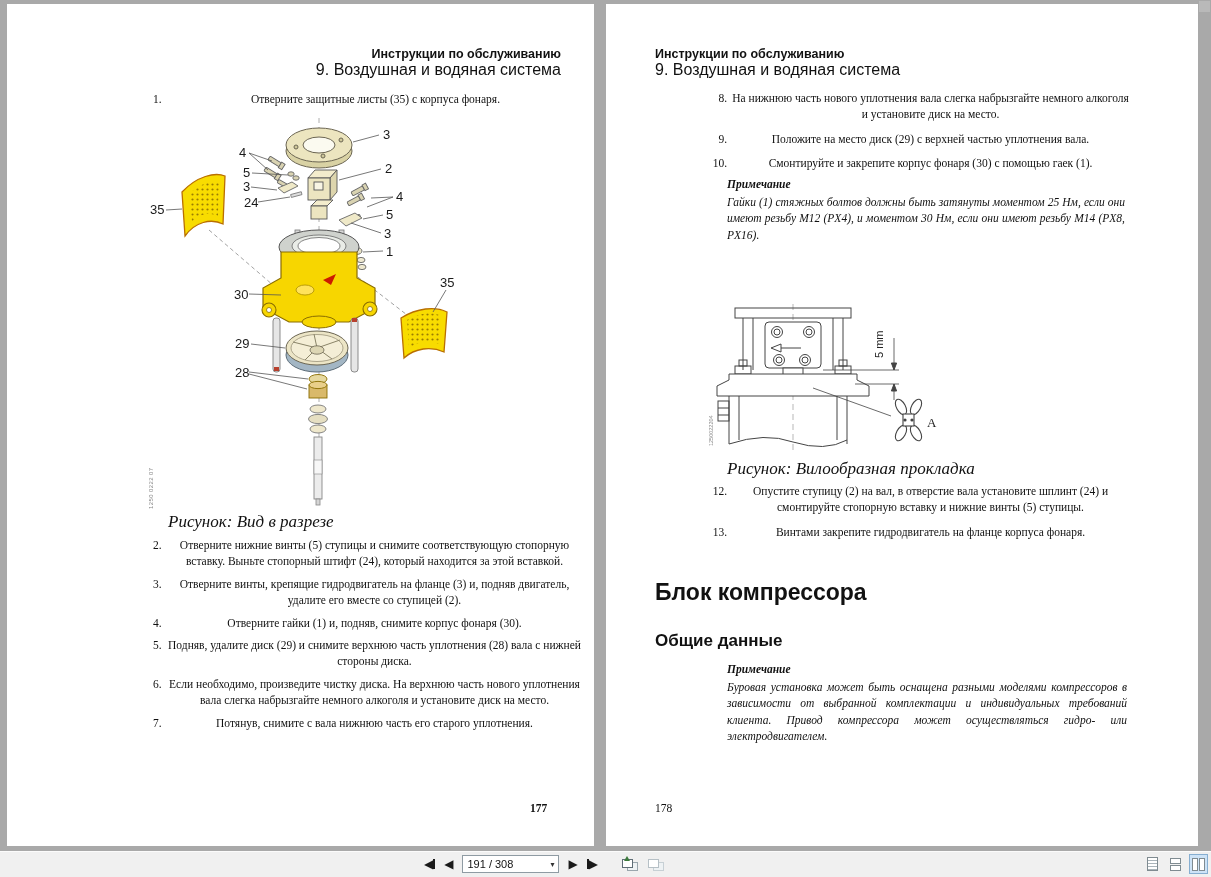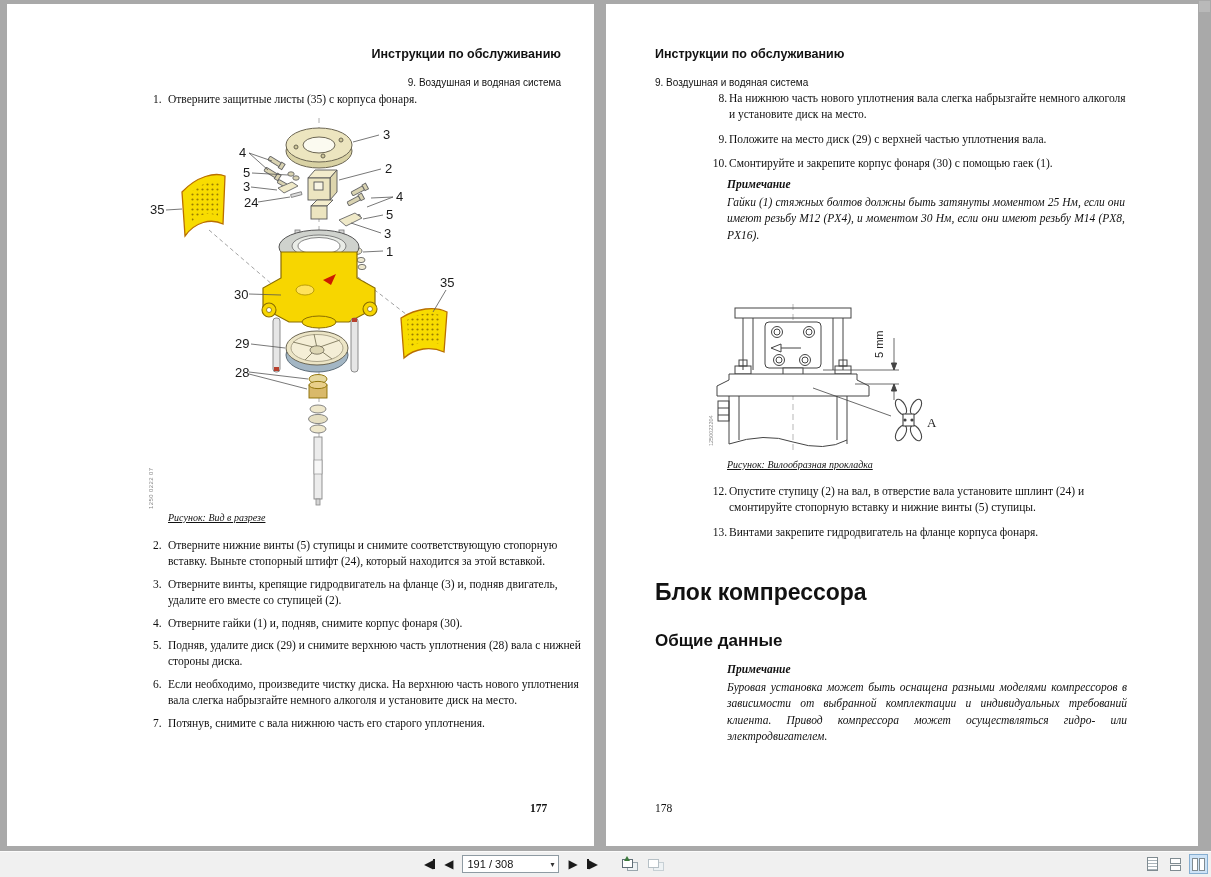--- a/index.html
+++ b/index.html
@@ -5,37 +5,37 @@
   * { margin:0; padding:0; box-sizing:border-box; }
   html,body { width:1211px; height:877px; overflow:hidden; background:#a9a9a9;
               font-family:"Liberation Serif", serif; }
   .page { position:absolute; background:#ffffff; top:4px; height:842px; }
   #page-left  { left:7px;   width:587px; }
   #page-right { left:606px; width:592px; }
 
   
   .doc-header { position:absolute; font-family:"Liberation Sans", sans-serif; color:#111; }
   .doc-header .t { font-size:12.5px; font-weight:bold; line-height:15px; }
-  .doc-header .s { font-size:10px; line-height:13px; margin-top:14px; }
+  .doc-header .s { font-size:16px; line-height:13px; margin-top:1px; }
   .hdr-right { text-align:right; }
 
   .steps { position:absolute; font-size:11.5px; line-height:16.4px; color:#111; }
   .step  { display:flex; margin-bottom:6px; }
   .step .num  { flex:none; }
   .lp-num { width:15px; }
   .rp-num { width:33px; text-align:right; margin-right:2px; }
   .rp-steps { width:438px; }
-  .step .txt { flex:1; }
+  .step .txt { flex:1;text-align:center; }
 
   .note { position:absolute; font-size:11.5px; line-height:16.2px; font-style:italic; color:#111; }
   .note .nt { font-weight:bold; margin-bottom:2px; }
   .note .nb { text-align:justify; }
 
-  .figcaption { position:absolute; font-size:10px; font-style:italic;
-                text-decoration:underline; color:#111; }
+  .figcaption { position:absolute; font-size:17px; font-style:italic;
+                color:#111; }
   .pagenum { position:absolute; font-size:11.5px; color:#111; }
   .vcode { position:absolute; font-size:6px; color:#888; letter-spacing:.4px;
            transform:rotate(-90deg); transform-origin:0 0; white-space:nowrap;
            font-family:"Liberation Sans", sans-serif; }
   .h1 { position:absolute; font-family:"Liberation Sans", sans-serif; font-weight:bold;
         font-size:23px; color:#111;text-align:center; }
   .h2 { position:absolute; font-family:"Liberation Sans", sans-serif; font-weight:bold;
         font-size:17px; color:#111; }
 
   .figure-svg { position:absolute; }

